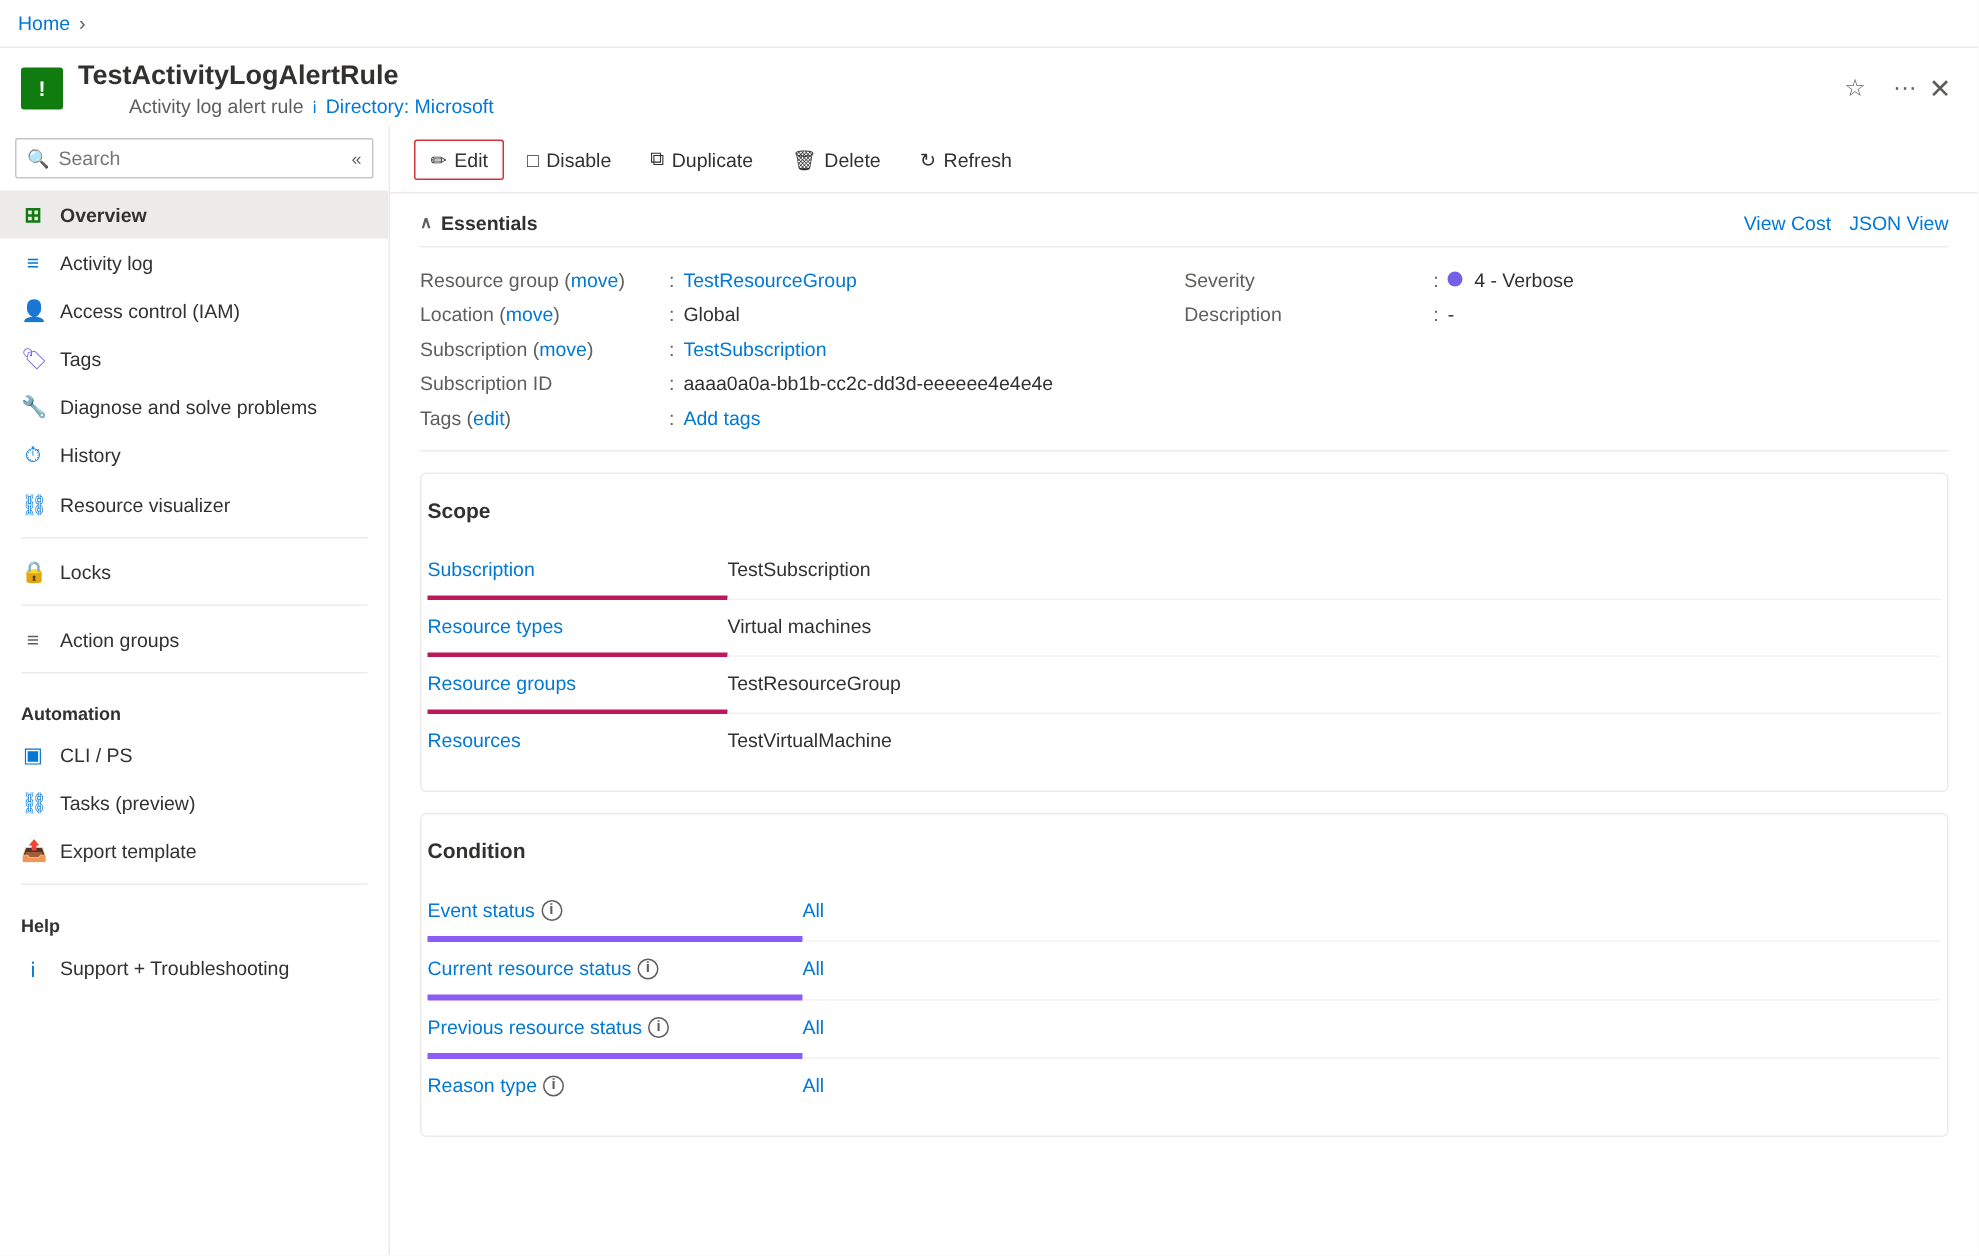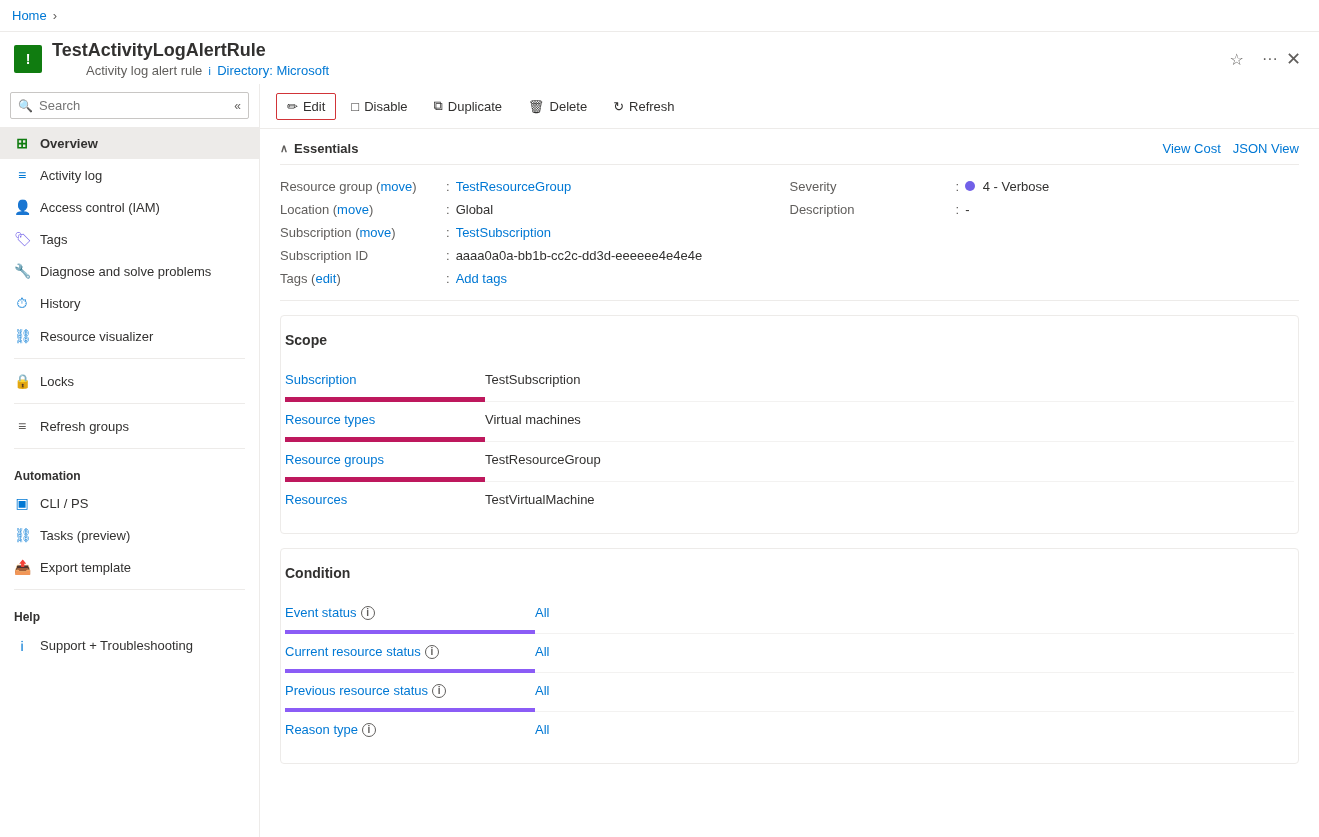--- a/index.html
+++ b/index.html
@@ -44,21 +44,21 @@
     .essentials-row { display: flex; align-items: baseline; padding: 4px 0; }
     .essentials-label { color: #605e5c; min-width: 160px; font-size: 13px; }
     .essentials-colon { margin: 0 6px; color: #605e5c; }
     .essentials-value { color: #323130; font-size: 13px; }
     .essentials-value a { color: #0078d4; text-decoration: none; }
     .essentials-value .severity-dot { display: inline-block; width: 10px; height: 10px; background: #7160e8; border-radius: 50%; margin-right: 4px; }
     .section-card { border: 1px solid #edebe9; border-radius: 4px; padding: 16px 4px; margin-top: 14px; }
     .section-card-title { font-size: 14px; font-weight: 600; margin-bottom: 14px; }
     .scope-grid { display: grid; grid-template-columns: 200px 1fr; gap: 0; }
     .scope-row { display: contents; }
-    .scope-label { color: #0078d4; padding: 10px 0; font-size: 13px; border-bottom: 5px solid #be185d; }
+    .scope-label { color: #0078d4; padding: 10px 0; font-size: 13px; border-bottom: 3px solid #be185d; }
     .scope-value { padding: 10px 0; font-size: 13px; border-bottom: 1px solid #f3f2f1; }
     .scope-row:last-child .scope-label,
     .scope-row:last-child .scope-value { border-bottom: none; }
     .condition-grid { display: grid; grid-template-columns: 250px 1fr; gap: 0; }
     .condition-label { color: #0078d4; padding: 10px 0; font-size: 13px; display: flex; align-items: center; gap: 4px; border-bottom: 4px solid #8b5cf6; }
     .condition-value { padding: 10px 0; font-size: 13px; border-bottom: 1px solid #f3f2f1; color: #0078d4; }
     .condition-row:last-child .condition-label,
     .condition-row:last-child .condition-value { border-bottom: none; }
     .info-circle { display: inline-flex; align-items: center; justify-content: center; width: 14px; height: 14px; border-radius: 50%; border: 1px solid #605e5c; color: #605e5c; font-size: 10px; font-weight: bold; }
     .link-blue { color: #0078d4; text-decoration: none; }
@@ -135,21 +135,21 @@
 
         <hr class="nav-divider">
         <div class="nav-item">
           <span class="nav-icon" style="color:#0078d4;">🔒</span>
           <span>Locks</span>
         </div>
 
         <hr class="nav-divider">
         <div class="nav-item">
           <span class="nav-icon" style="color:#605e5c;">≡</span>
-          <span>Refresh groups</span>
+          <span>Action groups</span>
         </div>
 
         <hr class="nav-divider">
         <div class="nav-section-label">Automation</div>
         <div class="nav-item">
           <span class="nav-icon" style="color:#0078d4;">▣</span>
           <span>CLI / PS</span>
         </div>
         <div class="nav-item">
           <span class="nav-icon" style="color:#0078d4;">⛓</span>

